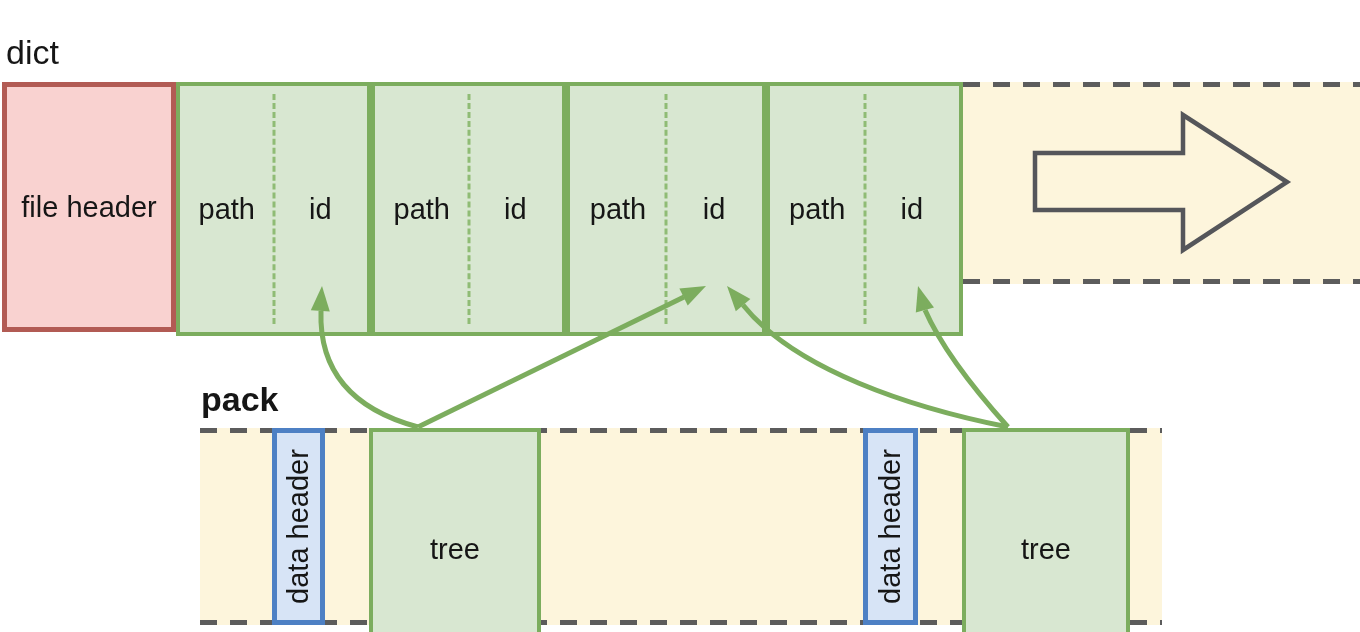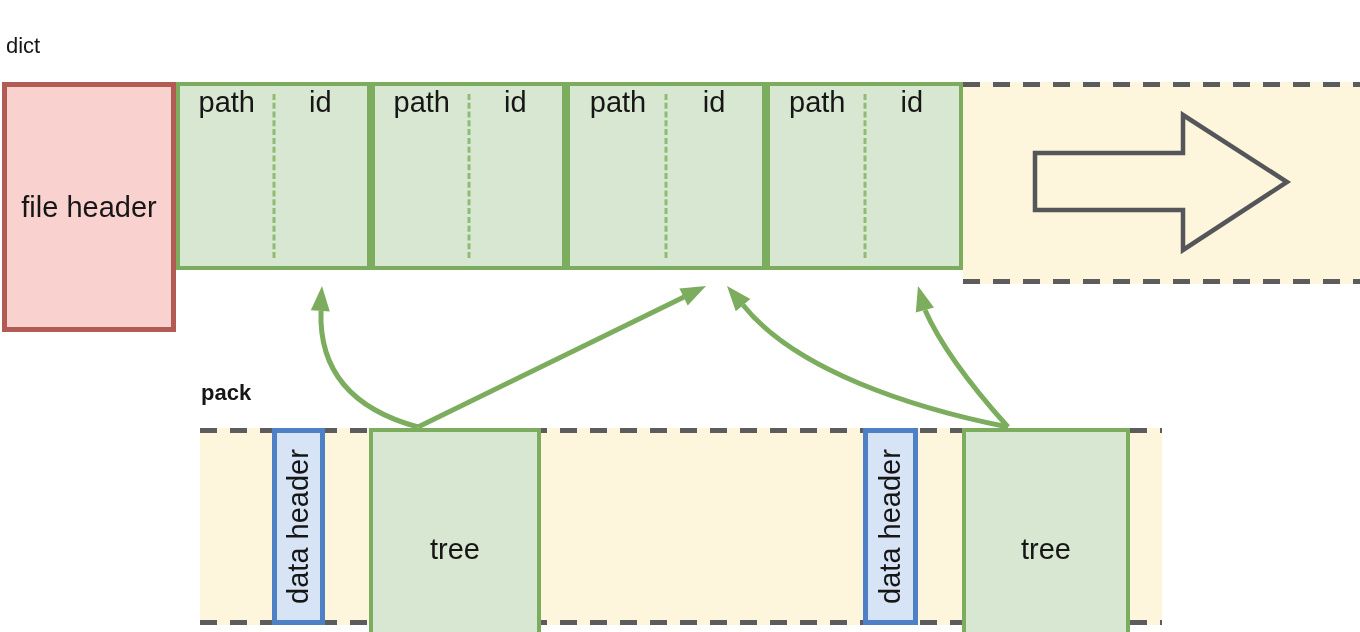--- a/index.html
+++ b/index.html
@@ -16,38 +16,38 @@
     --append-outline:#55565a;
     --text:#161616;
   }
   *{margin:0;padding:0;box-sizing:border-box;}
   html,body{background:#ffffff;}
   .canvas{
     position:relative;width:1360px;height:632px;background:#ffffff;
     font-family:"Liberation Sans",sans-serif;color:var(--text);overflow:hidden;
   }
   .layer{position:absolute;left:0;top:0;width:1360px;height:632px;pointer-events:none;}.z2{z-index:2}.z4{z-index:4}
-  .section-label{position:absolute;font-size:22px;line-height:1.1;z-index:5;}
+  .section-label{position:absolute;font-size:34px;line-height:1.1;z-index:5;}
   .dict-label{left:6px;top:34px;font-weight:400;}
   .pack-label{left:201px;top:381px;font-weight:700;}
   .region{position:absolute;background:var(--region-fill);z-index:1;}
   .dict-append-region{left:963px;top:82px;width:397px;height:202px;}
   .pack-region{left:200px;top:428px;width:962px;height:197px;}
   .cell{
     position:absolute;display:flex;align-items:center;justify-content:center;
     font-size:29px;z-index:3;text-align:center;
   }
   .file-header{
     left:2px;top:82px;width:174px;height:250px;
     background:var(--file-header-fill);border:5px solid var(--file-header-border);
   }
   .entry{
-    top:82px;height:188px;
+    top:82px;height:254px;
     background:var(--box-green-fill);border:4px solid var(--box-green-border);
-    display:flex;align-items:flex-start;justify-content:space-between;padding:0;
+    display:flex;align-items:center;justify-content:space-between;padding:0;
   }
   .entry .half{flex:1 1 0;display:flex;align-items:center;justify-content:center;}
   .entry .divider{
     position:absolute;left:50%;top:8px;bottom:8px;width:0;
     border-left:3px dashed var(--divider-green);transform:translateX(-1.5px);
   }
   .data-header{
     top:428px;height:197px;
     background:var(--data-header-fill);border:5px solid var(--data-header-border);
   }

